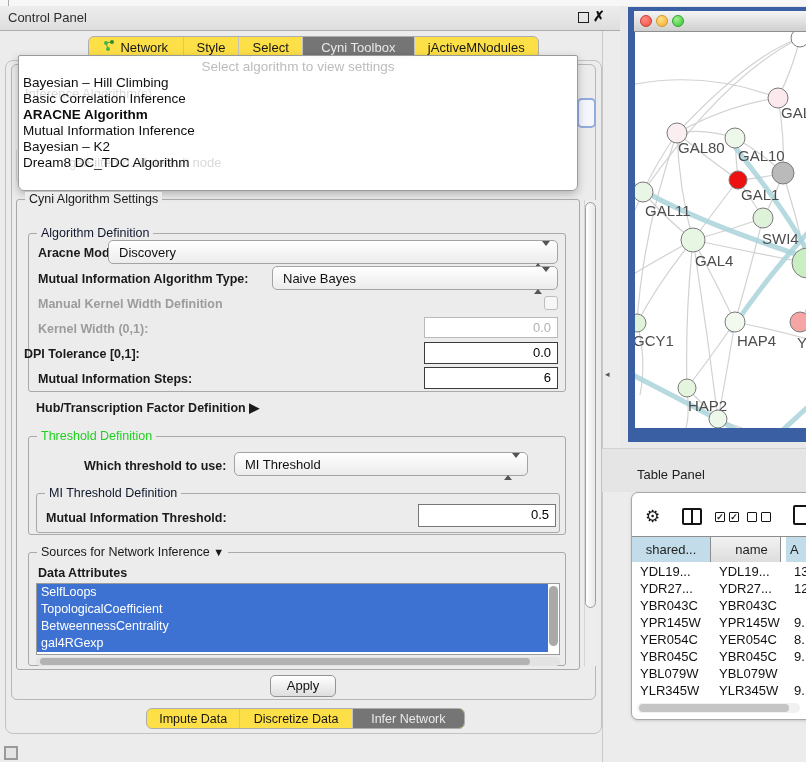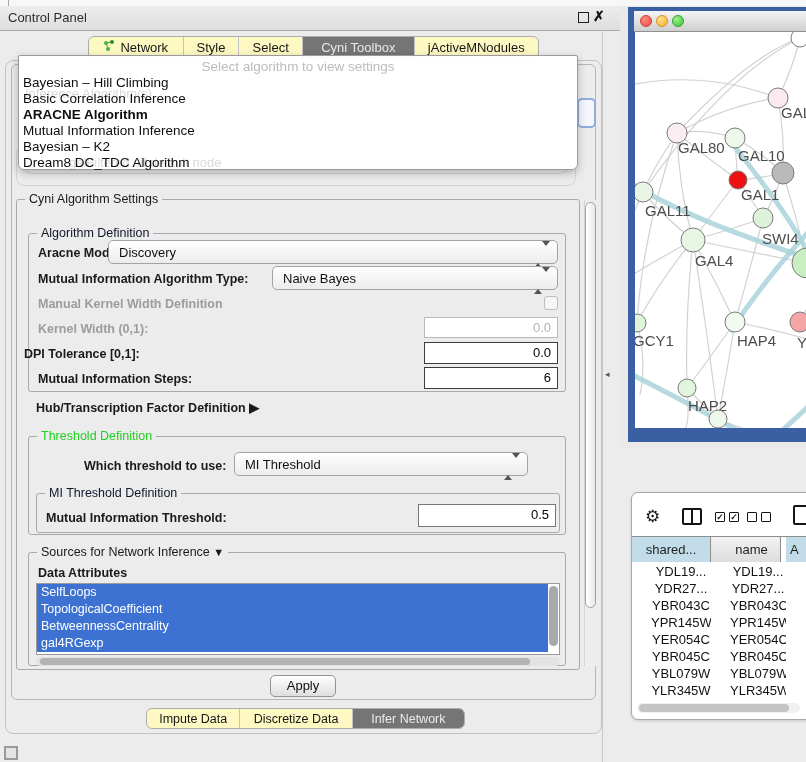--- a/index.html
+++ b/index.html
@@ -12,21 +12,21 @@
 
   
   #top-strip { left:0; top:0; width:806px; height:6px; background:#f7f7f7; }
   #titlebar { left:0; top:6px; width:620px; height:25px;
     background:linear-gradient(#ededed,#dedede); border-bottom:1px solid #ababab; }
   #titlebar .t { position:absolute; left:8px; top:4px; font-size:13px; color:#2d2d2d; }
   #float-btn { left:578px; top:12px; width:11px; height:11px; border:1.5px solid #1c1c1c; background:transparent; }
   #close-btn { left:593px; top:8px; font-size:14px; font-weight:bold; color:#111; }
 
   
-  .tabbar { display:flex; background:#fef9c3; border:1px solid #adadad; border-radius:6px; overflow:hidden; }
+  .tabbar { display:flex; background:#fde047; border:1px solid #adadad; border-radius:6px; overflow:hidden; }
   .tab { display:flex; align-items:center; justify-content:center; gap:5px;
          font-size:13px; color:#161616; border-right:1px solid #c3c3c3; height:100%; }
   .tab:last-child { border-right:none; }
   .tab.sel { background:#757575; color:#e9e9e9; }
   #top-tabs { left:88px; top:36px; width:451px; height:23px; }
   #bottom-tabs { left:146px; top:708px; width:319px; height:21px; }
   #bottom-tabs .tab { font-size:12.5px; }
 
   
   #outer-box { left:5px; top:60px; width:597px; height:674px;
@@ -34,21 +34,21 @@
   #inner-box { left:11px; top:64px; width:585px; height:636px;
     border:1px solid #b7b7b7; border-radius:6px; background:#ececec; }
 
   
   .ghost-line { border:1px solid rgba(0,0,0,0.10); border-top:none; border-radius:0 0 8px 8px; }
   .ghost-text { color:rgba(40,40,40,0.18); font-size:13px; white-space:nowrap; }
   #ghost-blue { left:577px; top:98px; width:19px; height:30px; border:2px solid rgba(90,130,205,0.65);
     border-radius:5px; background:#f4f6fb; }
 
   
-  #algo-popup { left:18px; top:55px; width:560px; height:115px;
+  #algo-popup { left:18px; top:55px; width:560px; height:136px;
     background:rgba(255,255,255,0.97); border:1px solid #9a9a9a; border-radius:2px 2px 6px 6px;
     box-shadow:0 3px 8px rgba(0,0,0,0.25); }
   #algo-popup .ph { position:absolute; top:3px; width:100%; text-align:center;
     color:#bcbcbc; font-size:13.5px; }
   .algo-item { position:absolute; left:4px; font-size:13.5px; color:#0d0d0d; white-space:nowrap; }
   .algo-item.bold { font-weight:bold; }
 
   
   .group { border:1px solid #a9a9a9; border-radius:3px; }
   .gtitle { position:absolute; top:-8px; left:8px; background:#ececec; padding:0 4px;
@@ -117,21 +117,21 @@
   .chk { position:absolute; width:10px; height:10px; border:1.5px solid #141414; border-radius:1px;
     font-size:9px; line-height:9px; text-align:center; font-weight:bold; }
   #icon-doc { width:16px; height:20px; border:2px solid #141414; border-radius:2px; background:#fff; }
   #tbl-header-border { left:632px; top:536px; width:174px; height:1px; background:#8d8d8d; }
   .hcell { position:absolute; top:537px; height:25px; font-size:13px; color:#1e1e1e;
     text-align:center; line-height:25px; border-right:1px solid #8d8d8d; overflow:hidden; }
   .hc-blue { background:#c2dde9; }
   .hc-gray { background:linear-gradient(#f2f2f2,#dddddd); }
   #tbl-rows { left:632px; top:563px; width:174px; height:140px; overflow:hidden; background:#fff; }
   .trow { display:grid; grid-template-columns:79px 75px 40px; height:17px; }
-  .trow div { font-size:13px; line-height:17px; padding-left:19px; white-space:nowrap; overflow:hidden; color:#121212;text-align:center; }
+  .trow div { font-size:13px; line-height:17px; padding-left:8px; white-space:nowrap; overflow:hidden; color:#121212; }
   #tbl-hscroll { left:637px; top:703px; width:163px; height:10px; background:#f1f1f1; border-radius:5px; }
   #tbl-hthumb { position:absolute; left:2px; top:1px; width:150px; height:8px; background:#c5c5c5; border-radius:4px; }
 </style>
 </head>
 <body>
 
 <div id="screen">
 
   <div class="abs" id="top-strip"></div>
   <div class="abs" style="left:8px;top:0;width:1px;height:6px;background:#a9a9a9;"></div>
@@ -344,20 +344,23 @@
         <circle cx="100" cy="290" r="10" fill="#f2faef" stroke="#7a7a7a" stroke-width="1"></circle>
         <text x="102" y="314" font-size="15" fill="#4d4d4d" font-family="&quot;Liberation Sans&quot;, sans-serif">HAP4</text>
         <circle cx="165" cy="290" r="10" fill="#f5a5a5" stroke="#7a7a7a" stroke-width="1"></circle>
         <text x="162" y="316" font-size="15" fill="#4d4d4d" font-family="&quot;Liberation Sans&quot;, sans-serif">Y</text>
         <circle cx="52" cy="356" r="9" fill="#e4f5de" stroke="#7a7a7a" stroke-width="1"></circle>
         <text x="53" y="379" font-size="15" fill="#4d4d4d" font-family="&quot;Liberation Sans&quot;, sans-serif">HAP2</text>
         <circle cx="83" cy="387" r="9" fill="#eef8ea" stroke="#7a7a7a" stroke-width="1"></circle>
       </svg>
   </div>
 
+  <div class="abs" id="table-bar">
+    <span class="t">Table Panel</span>
+  </div>
   <div class="abs" id="table-box"></div>
   <div class="abs tb-icon" style="left:645px;top:506px;font-size:17px;">⚙</div>
   <div class="abs tb-icon" id="icon-split" style="left:682px;top:508px;"></div>
   <div class="abs chk" style="left:715px;top:512px;">✓</div>
   <div class="abs chk" style="left:729px;top:512px;">✓</div>
   <div class="abs chk" style="left:747px;top:512px;"></div>
   <div class="abs chk" style="left:761px;top:512px;"></div>
   <div class="abs tb-icon" id="icon-doc" style="left:793px;top:505px;"></div>
 
   <div class="abs" id="tbl-header-border"></div>

